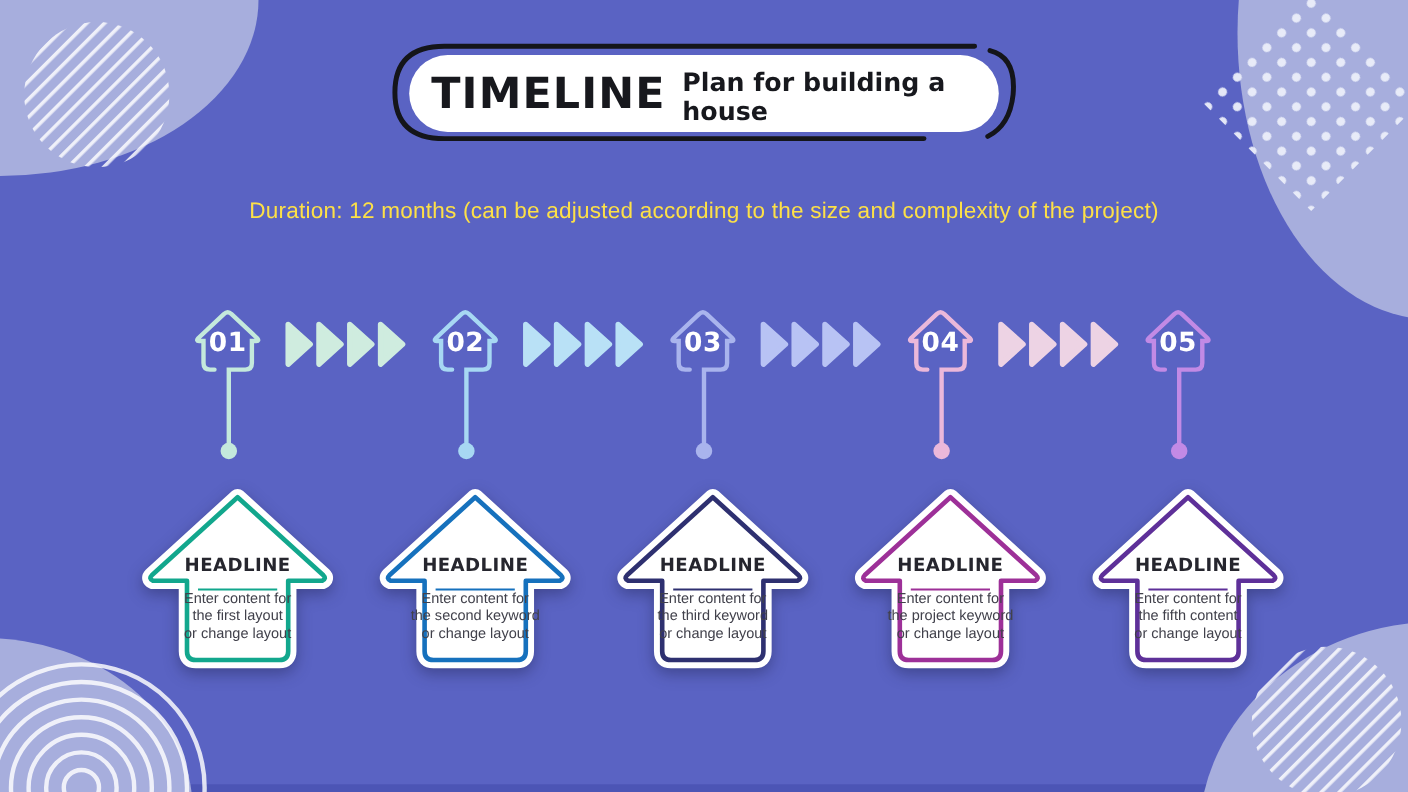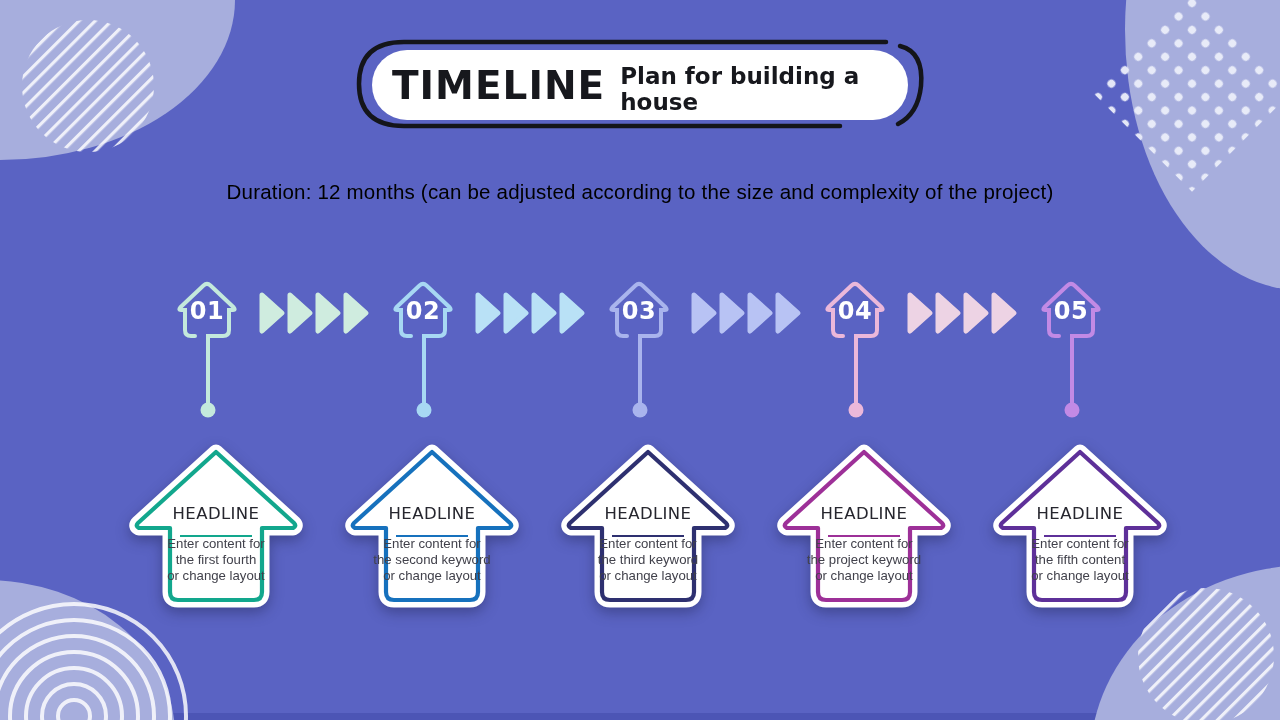--- a/index.html
+++ b/index.html
@@ -22,40 +22,40 @@
     font-weight:800;font-size:39px;letter-spacing:1px;color:#17181d;
   }
   .title-tagline{
     font-family:"DejaVu Sans", sans-serif;
     font-weight:bold;font-size:23px;color:#17181d;margin-left:15px;padding-top:8px;
   }
   .title-outline{position:absolute;left:340px;top:26px;pointer-events:none;}
 
   .duration-note{
     position:absolute;left:0;top:180px;width:1280px;text-align:center;
-    color:#000000;font-size:20.5px;letter-spacing:.2px;
+    color:#fde047;font-size:20.5px;letter-spacing:.2px;
   }
 
   
   .node-icon{position:absolute;top:276px;}
   .node-num{
     font-family:"DejaVu Sans", sans-serif;
     font-weight:800;font-size:24px;letter-spacing:.5px;
   }
   .arrow-group{position:absolute;top:291px;}
 
   
   .card{position:absolute;top:442px;width:192px;height:172px;}
   .card svg{position:absolute;inset:0;filter:drop-shadow(0 5px 7px rgba(22,24,60,.38));}
   .card-outer{fill:#ffffff;stroke:#ffffff;stroke-width:15;stroke-linejoin:round;}
   .card-inner{fill:none;stroke-width:4.2;stroke-linejoin:round;}
   .card-text{position:absolute;left:14px;right:14px;top:62px;text-align:center;}
   .card-headline{
     font-family:"DejaVu Sans", sans-serif;
-    font-weight:normal;font-size:16.5px;letter-spacing:.4px;color:#26262e;
+    font-weight:bold;font-size:16.5px;letter-spacing:.4px;color:#26262e;
   }
   .card-body{margin-top:13px;font-size:13.2px;line-height:1.2;color:#41414b;}
 </style>
 </head>
 <body>
 
 <div class="stage">
 
   <svg class="bg-decor" width="1280" height="720" viewBox="0 0 1280 720">
     <defs>
@@ -184,21 +184,21 @@
   <div class="card" style="left:120px">
     <svg width="192" height="172" viewBox="0 0 192 172">
       <path class="card-outer" d="M 96 10 L 174 81 Q 177 84 173 86 L 142 86 L 142 150 Q 142 158 134 158 L 58 158 Q 50 158 50 150 L 50 86 L 19 86 Q 15 84 18 81 Z"></path>
       <path class="card-inner" d="M 96 10 L 174 81 Q 177 84 173 86 L 142 86 L 142 150 Q 142 158 134 158 L 58 158 Q 50 158 50 150 L 50 86 L 19 86 Q 15 84 18 81 Z" stroke="#12a78d"></path>
       <line x1="60" y1="94" x2="132" y2="94" stroke-width="1.8" stroke="#12a78d"></line>
     </svg>
     <div class="card-text">
       <div class="card-headline">HEADLINE</div>
       <div class="card-body">
         <div>Enter content for</div>
-        <div>the first fourth</div>
+        <div>the first layout</div>
         <div>or change layout</div>
       </div>
     </div>
   </div>
 
   <div class="card" style="left:336px">
     <svg width="192" height="172" viewBox="0 0 192 172">
       <path class="card-outer" d="M 96 10 L 174 81 Q 177 84 173 86 L 142 86 L 142 150 Q 142 158 134 158 L 58 158 Q 50 158 50 150 L 50 86 L 19 86 Q 15 84 18 81 Z"></path>
       <path class="card-inner" d="M 96 10 L 174 81 Q 177 84 173 86 L 142 86 L 142 150 Q 142 158 134 158 L 58 158 Q 50 158 50 150 L 50 86 L 19 86 Q 15 84 18 81 Z" stroke="#1671bd"></path>
       <line x1="60" y1="94" x2="132" y2="94" stroke-width="1.8" stroke="#1671bd"></line>

